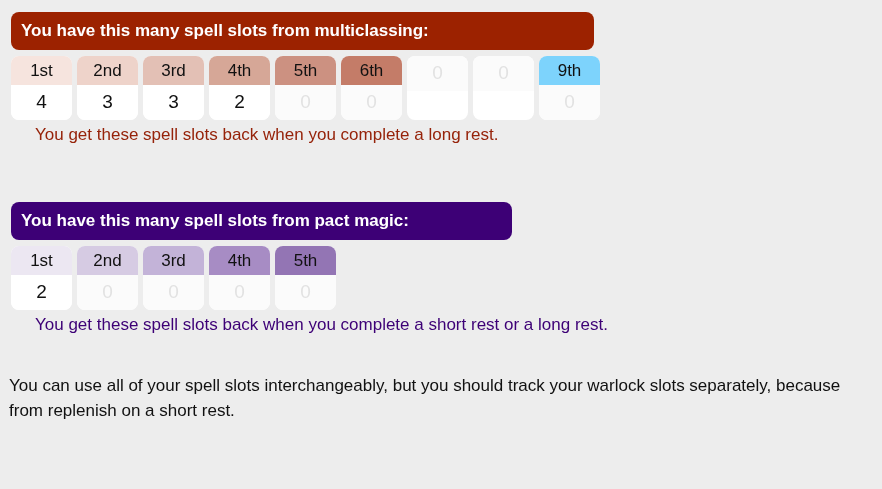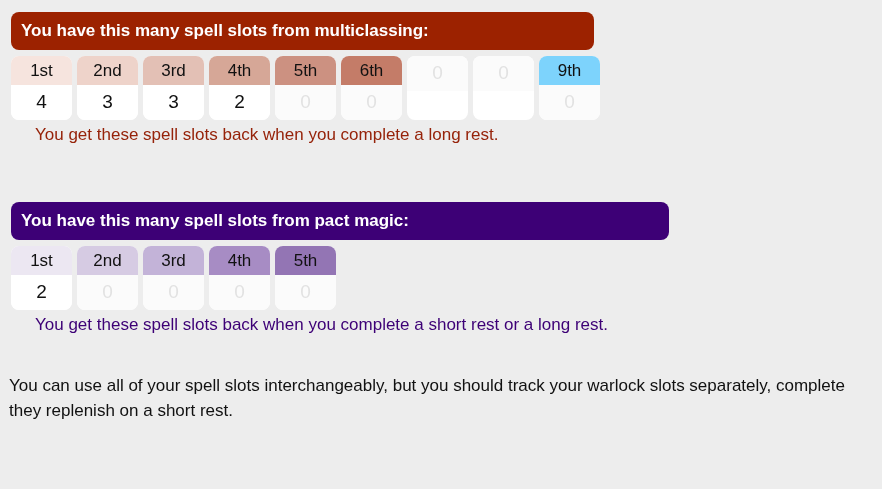--- a/index.html
+++ b/index.html
@@ -36,21 +36,21 @@
     line-height: 1;
     padding: 10px 10px 11px 10px;
     white-space: nowrap;
   }
   #multiclass-section .section-header {
     background: #9c2200;
     width: 583px;
   }
   #pact-section .section-header {
     background: #3d0076;
-    width: 658px;
+    width: 501px;
   }
 
   
   .slot-row {
     display: flex;
     gap: 5px;
     margin-top: 6px;
   }
   .slot {
     width: 61px;
@@ -175,15 +175,15 @@
         </div>
         <div class="slot empty">
           <div class="slot-label" style="background: rgb(147, 117, 180);">5th</div>
           <div class="slot-value">0</div>
         </div>
       </div>
   </div>
 
   <div class="rest-note" id="pact-rest-note">You get these spell slots back when you complete a short rest or a long rest.</div>
 
-  <div id="closing-paragraph">You can use all of your spell slots interchangeably, but you should track your warlock slots separately, complete they replenish on a short rest.</div>
+  <div id="closing-paragraph">You can use all of your spell slots interchangeably, but you should track your warlock slots separately, because from replenish on a short rest.</div>
 
 </div>
 
 </body></html>

